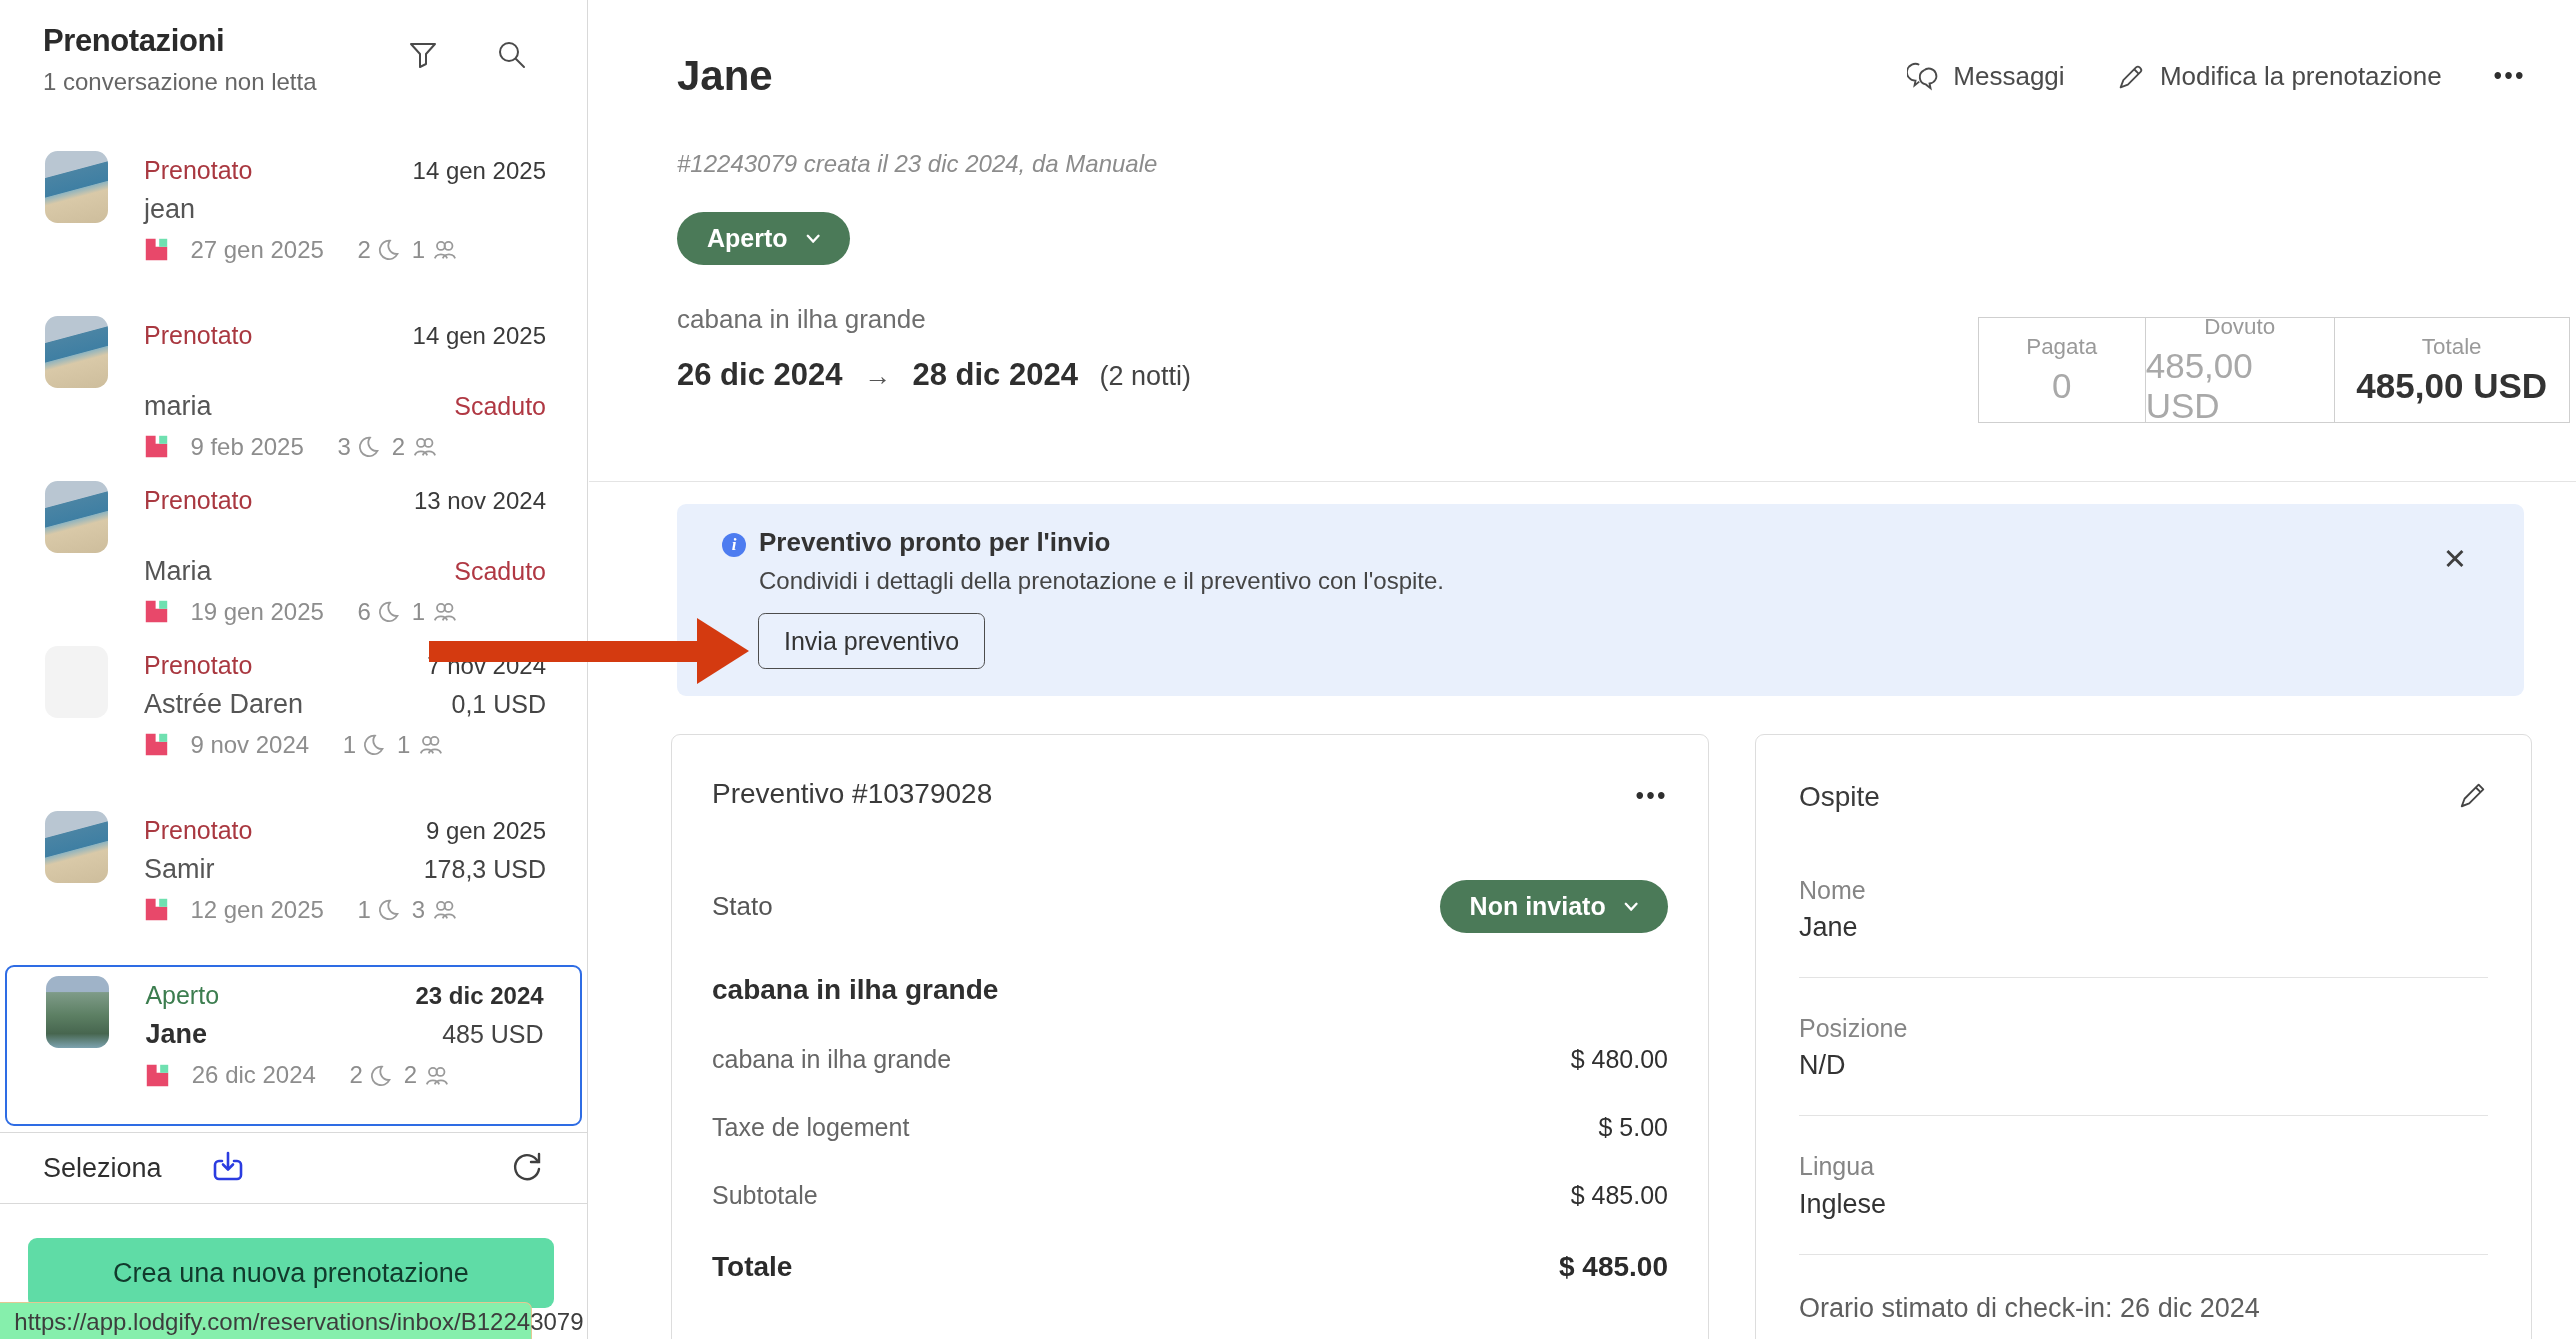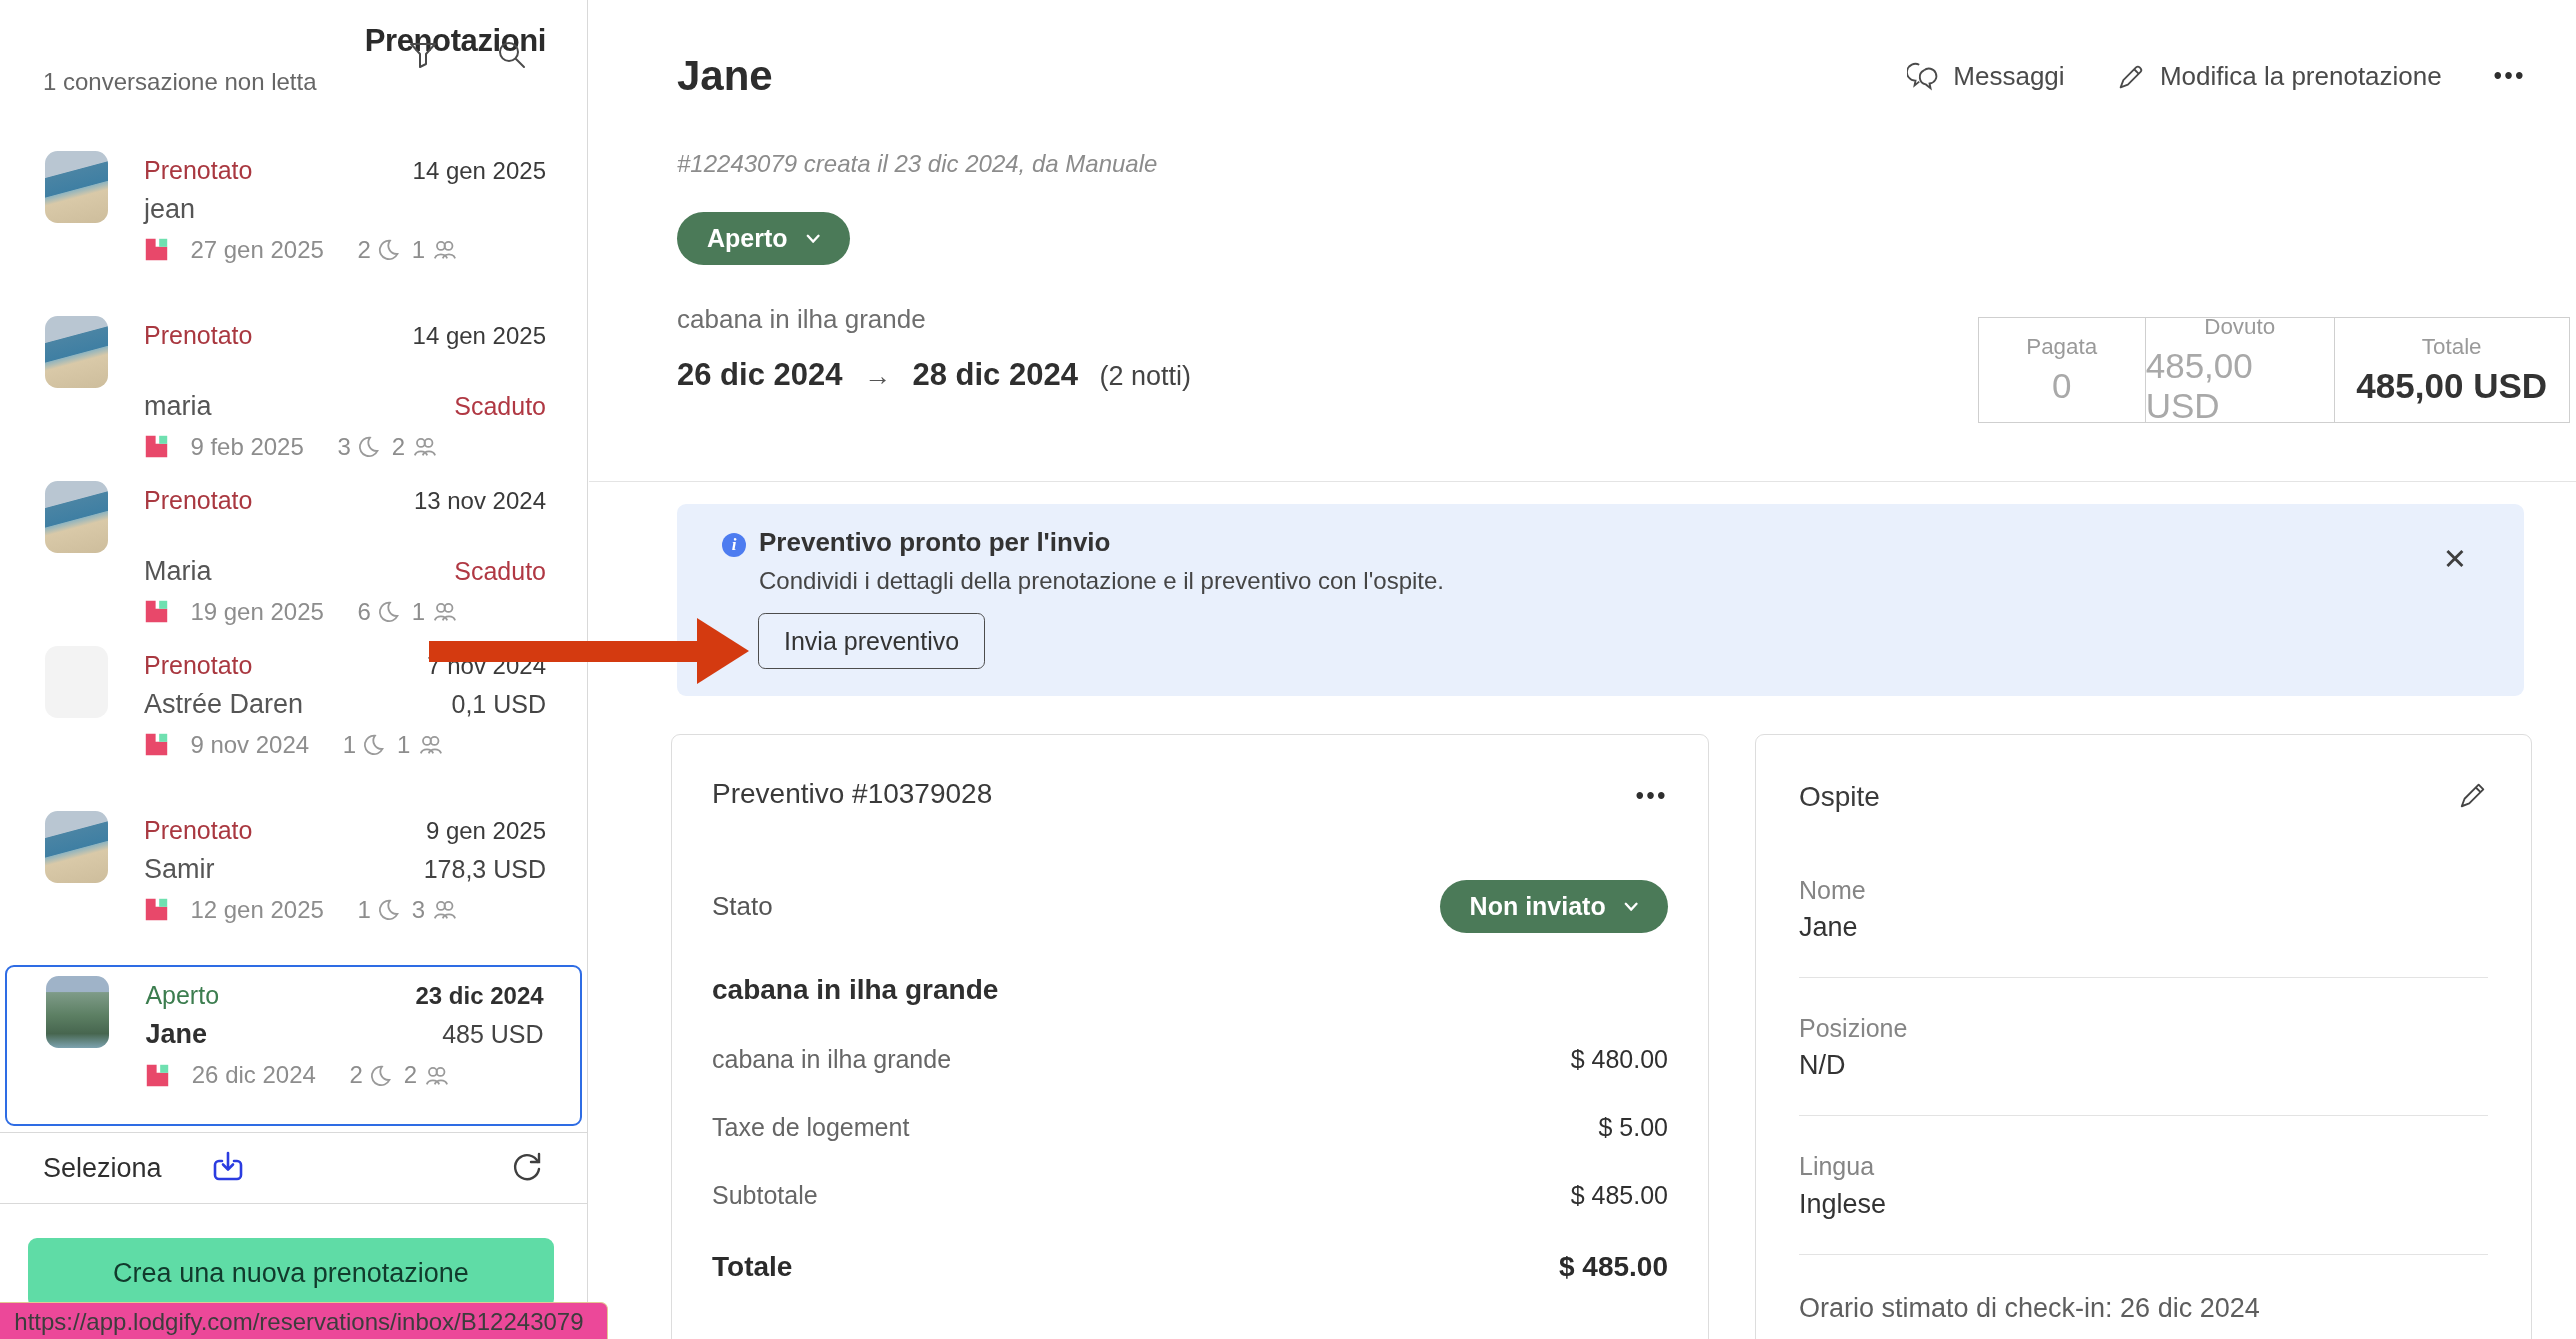--- a/index.html
+++ b/index.html
@@ -4,21 +4,21 @@
 <style>
   * { margin:0; padding:0; box-sizing:border-box; }
   html,body { width:2576px; height:1340px; overflow:hidden; background:#fff;
     font-family:"Liberation Sans", sans-serif; color:#333; }
   .app { position:relative; width:2576px; height:1340px; overflow:hidden; }
 
   
   .sidebar { position:absolute; left:0; top:0; width:588px; height:1340px;
     border-right:0.9px solid #d9d9d9; background:#fff; }
   .sb-header { position:relative; height:140px; padding:23px 41px 0 43px; }
-  .sb-title { font-size:31px; font-weight:bold; color:#2b2b2b; letter-spacing:-0.4px;text-align:right; }
+  .sb-title { font-size:31px; font-weight:bold; color:#2b2b2b; letter-spacing:-0.4px; }
   .sb-unread { font-size:24px; color:#666; margin-top:9px; }
   .sb-icons { position:absolute; right:59px; top:39px; display:flex; gap:57px; align-items:center; }
   .sb-icons svg { display:block; cursor:pointer; }
 
   .list { position:absolute; top:140px; left:0; right:0; }
   .list-item { position:relative; height:165px; padding:10.7px 41px 0 45px; display:flex; }
   .list-item.selected { height:161px; border:2.7px solid #2e6ce4; border-radius:9px;
     margin:0 5.4px; padding:9px 36px 0 39px; }
   .thumb { width:63px; height:72px; border-radius:12.5px; margin-right:36px; flex:none;
     background:#f3f3f3; overflow:hidden; }
@@ -41,22 +41,22 @@
   .mi { display:flex; align-items:center; gap:7.2px; }
 
   .select-bar { position:absolute; top:1132px; left:0; width:100%; height:72px;
     border-top:0.9px solid #d9d9d9; border-bottom:0.9px solid #d9d9d9;
     display:flex; align-items:center; padding:0 43px; background:#fff; }
   .select-label { font-size:27px; color:#2f2f2f; flex:1; }
   .select-icons { flex:2; display:flex; justify-content:space-between; align-items:center; }
   .create-btn { position:absolute; top:1238px; left:28px; width:526px; height:70px;
     background:#5fdca6; border:none; border-radius:9px; font-size:27px;
     color:#113a2c; font-family:inherit; cursor:pointer; }
-  .url-tooltip { position:absolute; left:0; bottom:0; height:38px; width:608px;
-    background:#ec4899; border:0.9px solid #e3c892; border-left:none; border-bottom:none;
+  .url-tooltip { position:absolute; left:0; bottom:0; height:38px; width:532px;
+    background:#86efac; border:0.9px solid #e3c892; border-left:none; border-bottom:none;
     border-top-right-radius:7.2px; display:flex; align-items:center; padding:0 14.3px;
     font-size:24px; color:#3d3d3d; white-space:nowrap; }
 
   
   .main { position:absolute; left:589px; top:0; right:0; bottom:0; background:#fff; }
   .m-header { position:absolute; top:52px; left:88px; right:50px;
     display:flex; justify-content:space-between; align-items:center; }
   .m-title { font-size:42px; font-weight:bold; color:#2d2d2d; }
   .m-actions { display:flex; align-items:center; gap:52px; }
   .action { display:flex; align-items:center; gap:14.3px; font-size:26px; color:#4a4a4a; cursor:pointer; }

